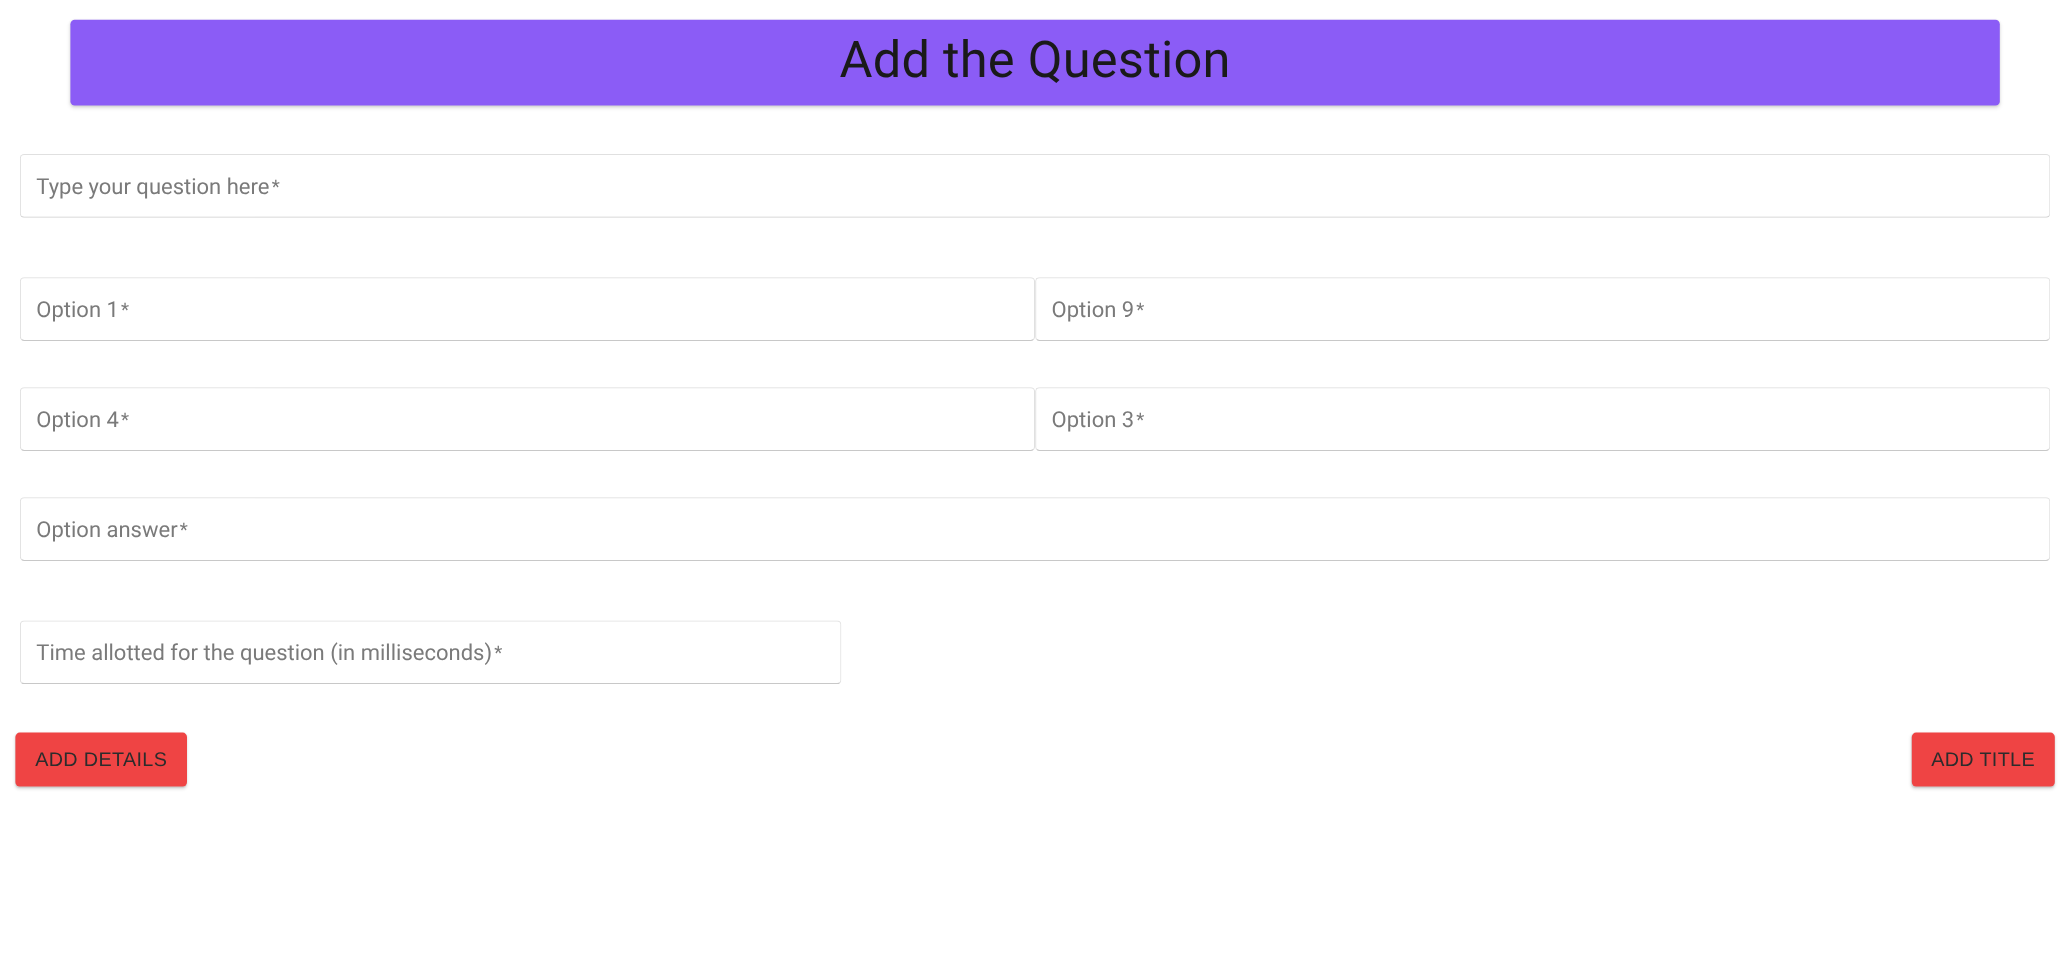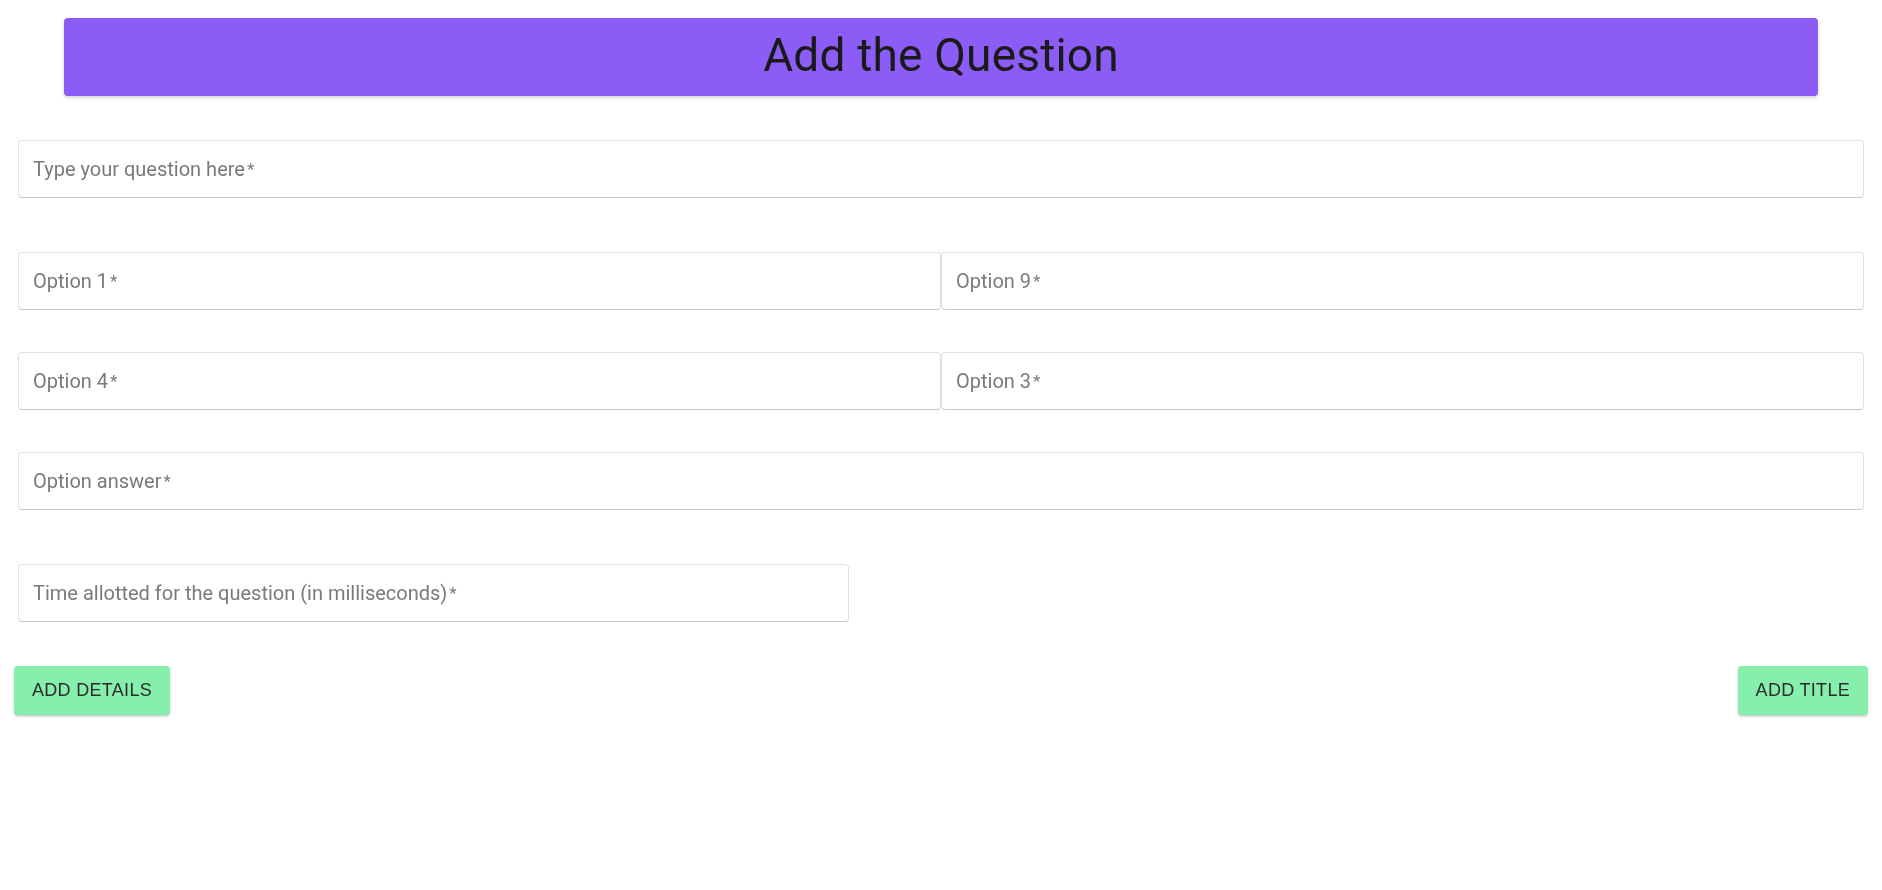--- a/index.html
+++ b/index.html
@@ -71,30 +71,30 @@
     }
     .row-options {
       display: flex;
       margin-bottom: 42px;
       border-radius: 28px;
     }
     .row-options .field {
       flex: 1;
     }
     .row-third {
-      width: 831px;
+      width: 747px;
       margin-bottom: 44px;
     }
     .button-row {
       display: flex;
       justify-content: space-between;
       padding: 0 14px 20px 14px;
     }
     .btn {
-      background: #86efac;
+      background: #ef4444;
       border: none;
       border-radius: 4px;
       padding: 14px 18px;
       font-size: 18px;
       font-weight: 400;
       color: #2c2c2c;
       cursor: pointer;
       box-shadow: 0 2px 3px rgba(0,0,0,0.15), 0 1px 1px rgba(0,0,0,0.08);
       letter-spacing: 0.3px;
     }

